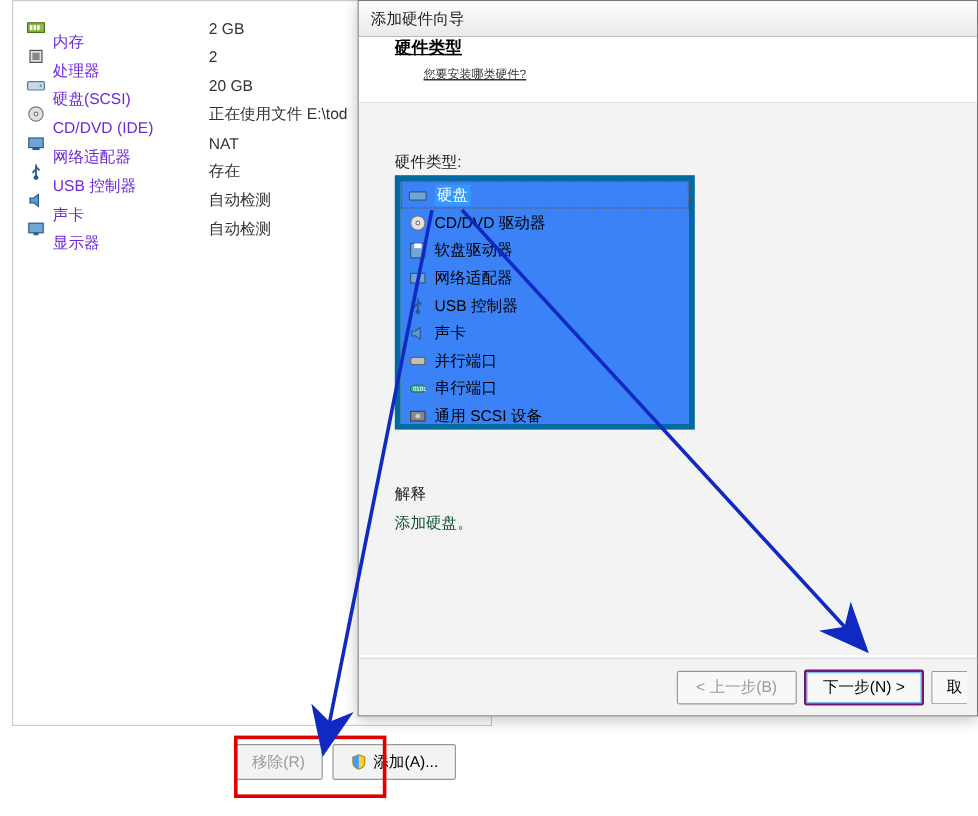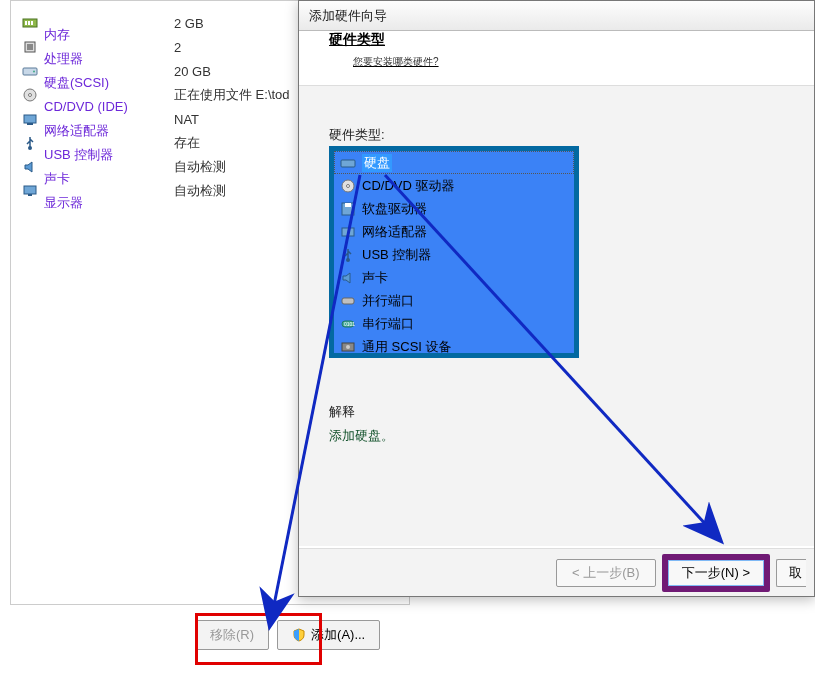--- a/index.html
+++ b/index.html
@@ -157,21 +157,21 @@
     .wiz-btn {
       border:1px solid #999;
       background:#f8f8f8;
       padding: 4px 14px;
       font-family:inherit;
       font-size:13px;
       min-width: 100px;
       border-radius:2px;
     }
     .wiz-btn.primary {
-      border:6px solid #701a75;
+      border:2px solid #701a75;
       box-shadow: 0 0 0 1px #7fb9f5 inset;
     }
     .wiz-btn:disabled { color:#999; }
     .wiz-btn.cut { min-width: 30px; padding:4px 4px 4px 12px; border-right:none; border-radius: 2px 0 0 2px;}
     
     
     .arrows {
       position:absolute; inset:0; pointer-events:none;
     }
   </style>

